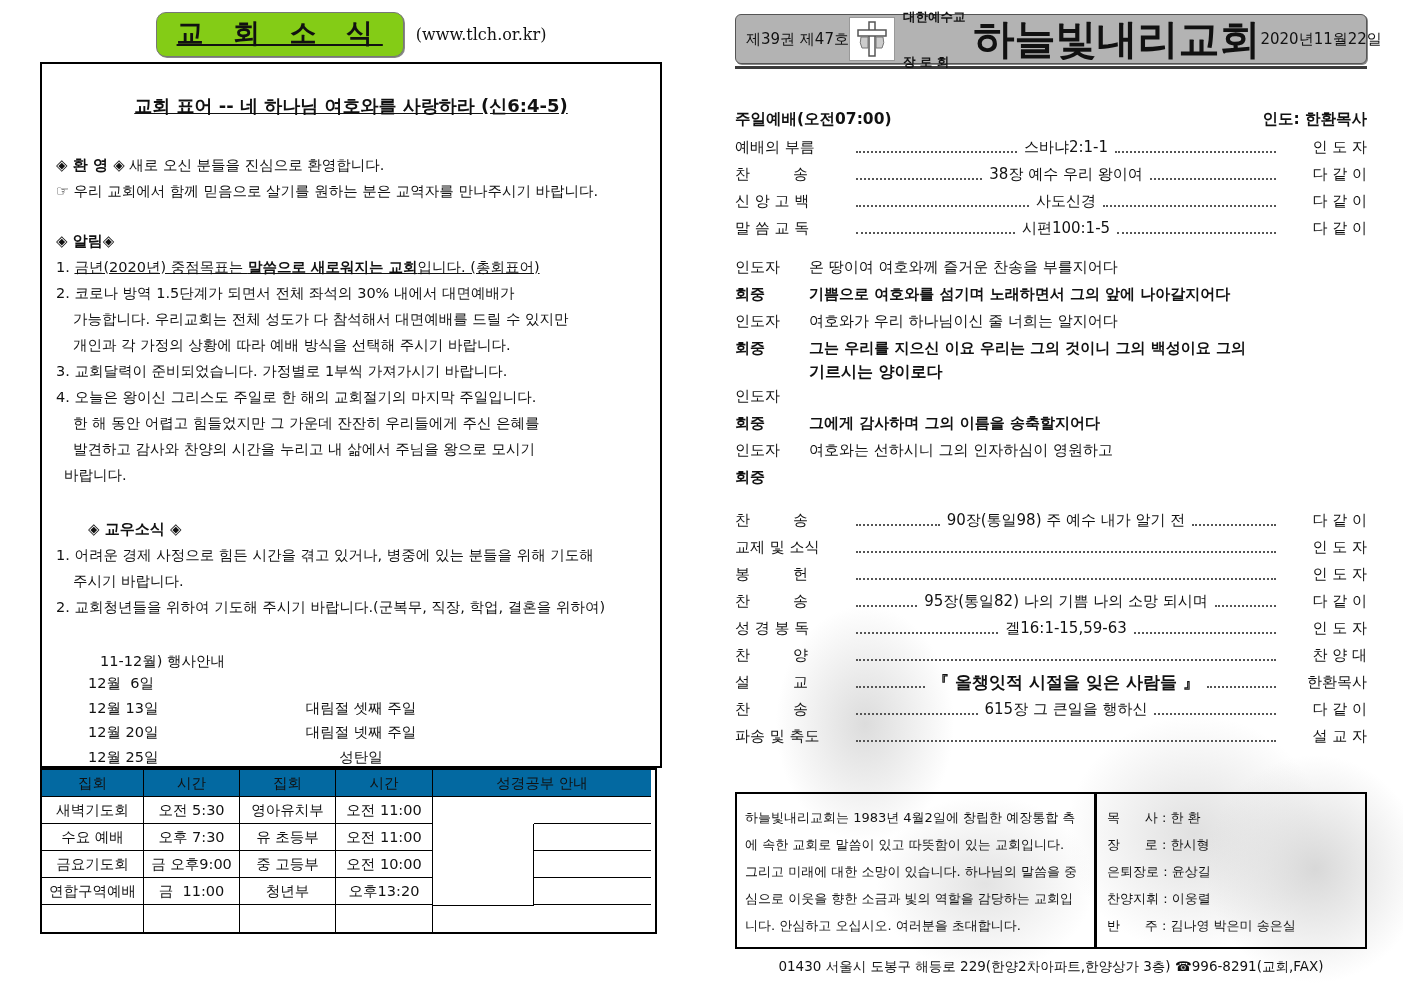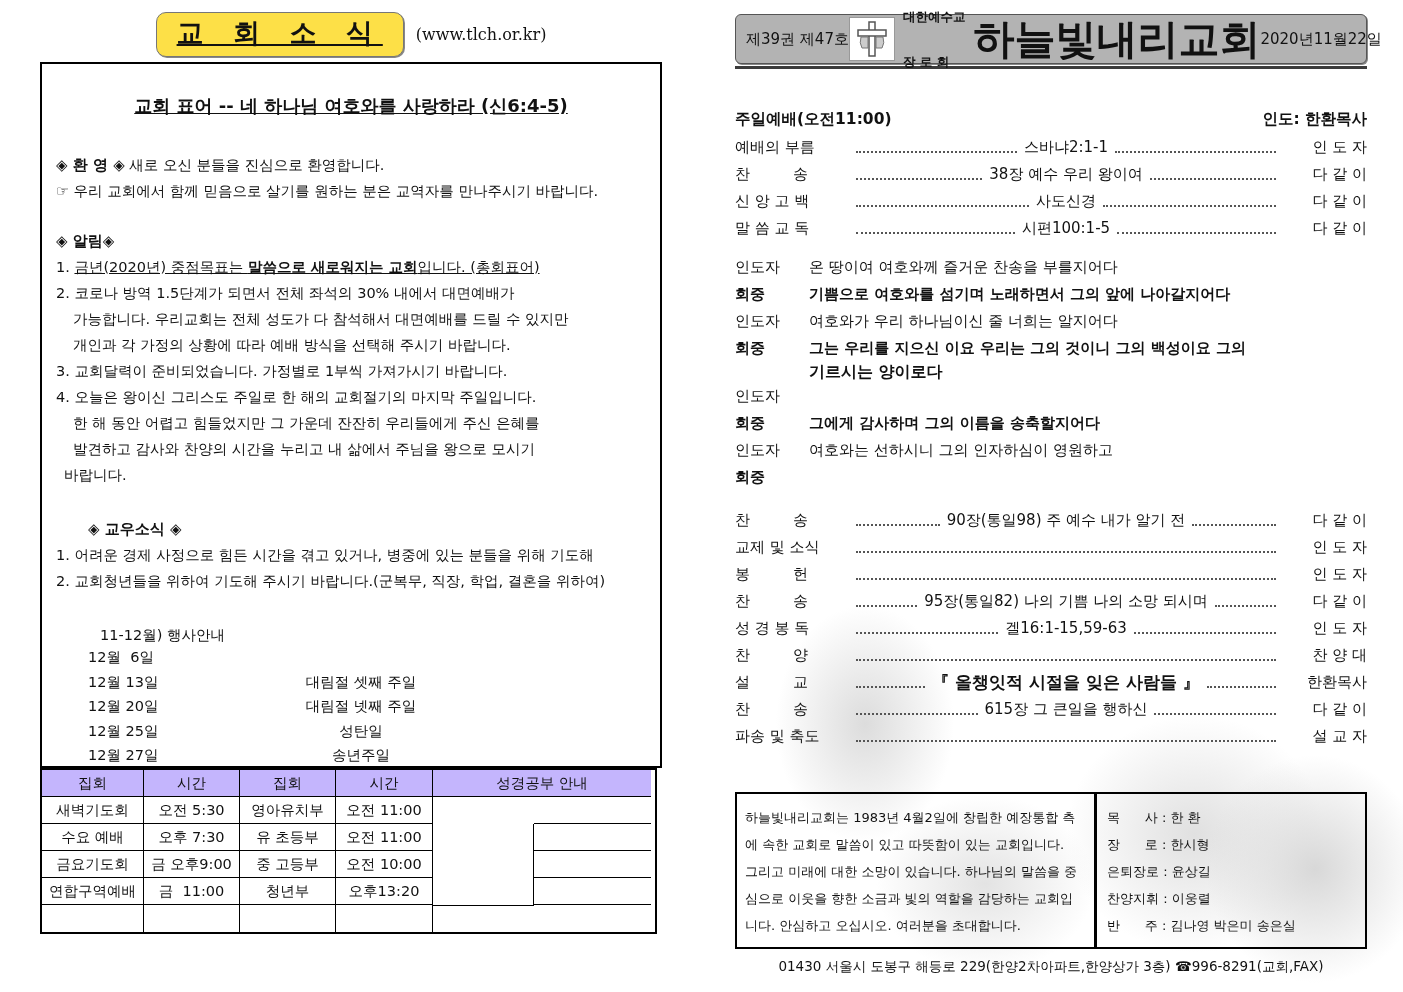--- a/index.html
+++ b/index.html
@@ -3,21 +3,21 @@
 <meta charset="utf-8">
 <style>
   html,body{margin:0;padding:0;background:#fff;}
   body{width:1403px;height:992px;position:relative;overflow:hidden;
        font-family:"DejaVu Sans",sans-serif;color:#111;}
   .ws{white-space:pre;}
   .bold{font-weight:bold;}
   
   .page-l{position:absolute;left:40px;top:10px;width:622px;}
   .l-head{display:flex;align-items:center;justify-content:center;gap:12px;height:48px;}
-  .title-box{background:#fde047;border:1px solid #777;border-radius:10px;
+  .title-box{background:#84cc16;border:1px solid #777;border-radius:10px;
              padding:2px 20px 5px 20px;box-shadow:1px 1px 0 #888;}
   .title-box span{font-size:27px;font-weight:bold;letter-spacing:10px;
                   text-decoration:underline;white-space:pre;}
   .l-url{font-size:16px;font-family:"DejaVu Serif",serif;}
   .l-box{border:2px solid #000;margin-top:4px;height:706px;padding:0 14px;box-sizing:border-box;}
   .motto{margin-top:30px;text-align:center;font-size:18px;font-weight:bold;
          text-decoration:underline;white-space:nowrap;}
   .line{font-size:14.5px;line-height:26px;white-space:nowrap;}
   .cont{padding-left:17px;}
   .welcome{margin-top:34px;}
@@ -29,21 +29,21 @@
   .ev-row{display:flex;font-size:14.5px;line-height:24.5px;}
   .ev-date{width:110px;margin-left:32px;white-space:pre;}
   .ev-name{width:230px;margin-left:48px;text-align:center;white-space:pre;}
   
   .tbl{margin-top:0;width:613px;border:2px solid #000;box-sizing:content-box;
        display:grid;grid-template-columns:102px 96px 96px 97px 100px 118px;
        grid-auto-rows:27px;font-size:14.5px;}
   .tc{border-right:1px solid #000;border-bottom:1px solid #000;
       display:flex;align-items:center;justify-content:center;white-space:pre;overflow:hidden;}
   .tc:nth-child(-n+0){}
-  .th{background:#c4b5fd;}
+  .th{background:#0369a1;}
   .th-span{grid-column:5/7;}
   .tc.last-col{border-right:none;}
   .bigcell{grid-column:5/7;grid-row:2/7;border-bottom:none;display:flex;padding:0;
            border-right:none;}
   .sub-l{width:100px;border-right:1px solid #000;display:flex;flex-direction:column;}
   .sub-l .a{height:81px;border-bottom:1px solid #000;}
   .sub-l .b{flex:1;}
   .sub-r{flex:1;display:flex;flex-direction:column;}
   .sub-r div{height:27px;border-bottom:1px solid #000;box-sizing:border-box;}
   .sub-r div:last-child{border-bottom:none;}
@@ -118,20 +118,21 @@
     <div class="line cont">가능합니다. 우리교회는 전체 성도가 다 참석해서 대면예배를 드릴 수 있지만</div>
     <div class="line cont">개인과 각 가정의 상황에 따라 예배 방식을 선택해 주시기 바랍니다.</div>
     <div class="line">3. 교회달력이 준비되었습니다. 가정별로 1부씩 가져가시기 바랍니다.</div>
     <div class="line">4. 오늘은 왕이신 그리스도 주일로 한 해의 교회절기의 마지막 주일입니다.</div>
     <div class="line cont">한 해 동안 어렵고 힘들었지만 그 가운데 잔잔히 우리들에게 주신 은혜를</div>
     <div class="line cont">발견하고 감사와 찬양의 시간을 누리고 내 삶에서 주님을 왕으로 모시기</div>
     <div class="line cont" style="padding-left:8px">바랍니다.</div>
 
     <div class="line news-head sec-head">◈ 교우소식 ◈</div>
     <div class="line">1. 어려운 경제 사정으로 힘든 시간을 겪고 있거나, 병중에 있는 분들을 위해 기도해</div>
+    <div class="line cont">주시기 바랍니다.</div>
     <div class="line">2. 교회청년들을 위하여 기도해 주시기 바랍니다.(군복무, 직장, 학업, 결혼을 위하여)</div>
 
     <div class="events-head">11-12월) 행사안내</div>
     <div class="ev-row">
       <span class="ev-date">12월  6일</span>
     </div>
     <div class="ev-row">
       <span class="ev-date">12월 13일</span>
       <span class="ev-name">대림절 셋째 주일</span>
     </div>
@@ -201,21 +202,21 @@
     <div class="denom">
       <div>대한예수교</div>
       <div>장 로 회</div>
     </div>
     <div class="church">하늘빛내리교회</div>
     <div class="r-date">2020년11월22일</div>
   </div>
   <div class="r-rule"></div>
 
   <div class="svc-row">
-    <span>주일예배(오전11:00)</span>
+    <span>주일예배(오전07:00)</span>
     <span>인도: 한환목사</span>
   </div>
 
   <div class="order">
     <div class="o-row">
       <span class="o-l">예배의 부름</span>
         <span class="dots"></span>
       <span class="o-c">스바냐2:1-1</span>
         <span class="dots"></span>
       <span class="o-r">인 도 자</span>

